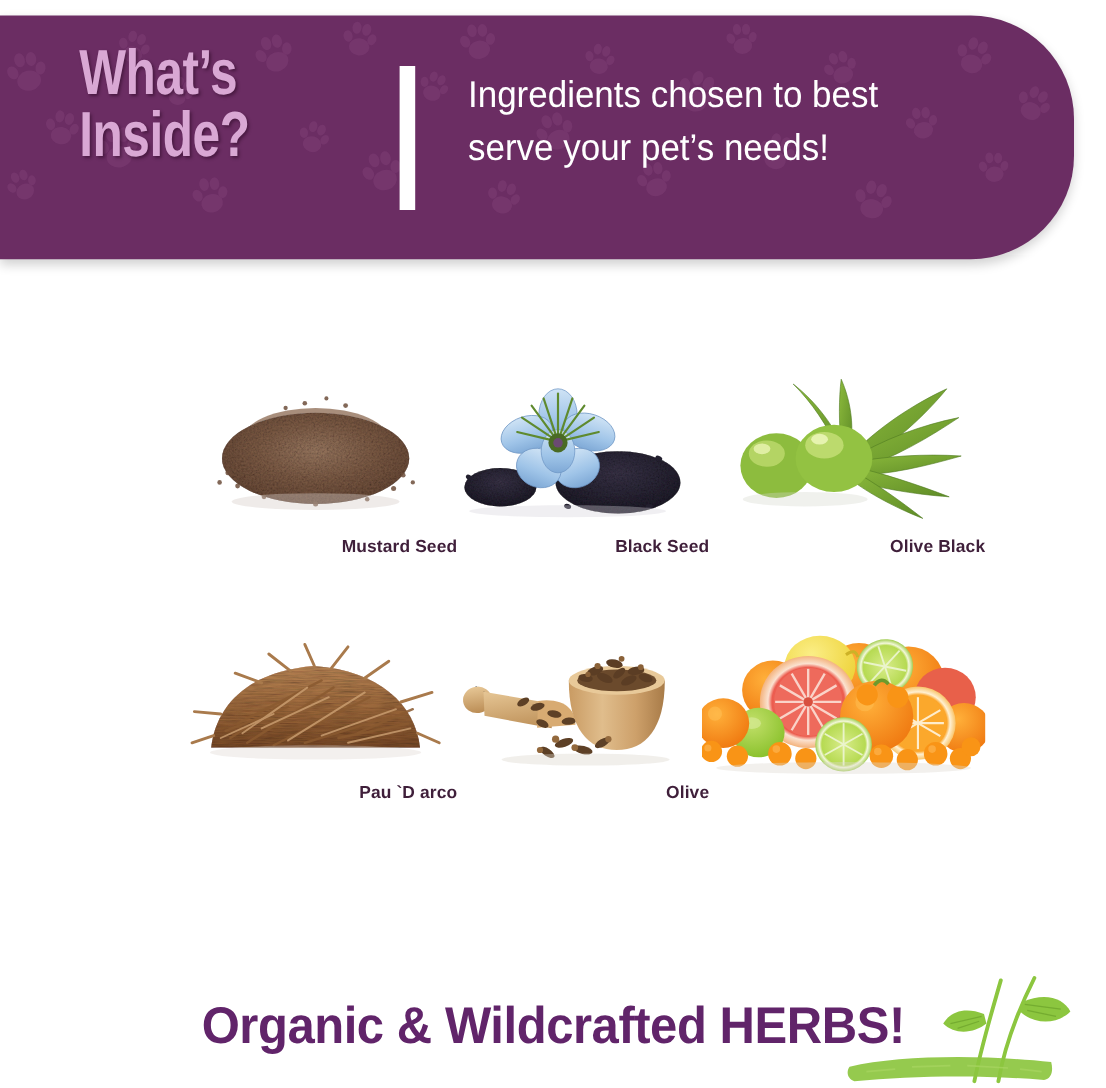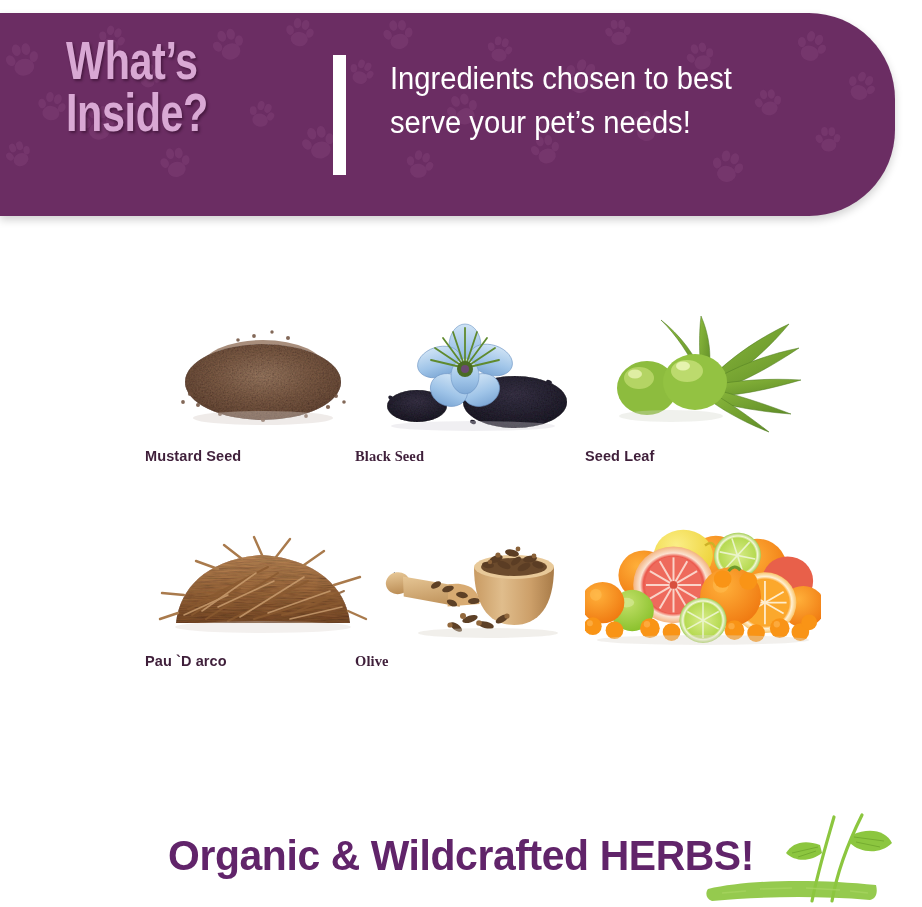--- a/index.html
+++ b/index.html
@@ -77,24 +77,24 @@
     width: 700px;
     height: 420px;
   }
   .row {
     position: relative;
     height: 205px;
   }
   .cell {
     position: absolute;
     width: 236px;
-    text-align: left;
+    text-align: right;
   }
   .cell-0 { left: 15px; }
-  .cell-1 { left: 225px; font-family: Liberation Serif, serif; }
+  .cell-1 { left: 225px; }
   .cell-2 { left: 455px; }
   .thumb {
     height: 140px;
     display: flex;
     align-items: flex-end;
     justify-content: center;
   }
   .caption {
     margin-top: 8px;
     color: #3f1f3a;
@@ -329,21 +329,21 @@
           <ellipse cx="44" cy="78" rx="30" ry="27" fill="#8dbc3e"></ellipse>
           <ellipse cx="44" cy="78" rx="30" ry="27" fill="none"></ellipse>
           <ellipse cx="36" cy="68" rx="15" ry="11" fill="#c2dc72" opacity="0.75"></ellipse>
           <ellipse cx="32" cy="64" rx="7" ry="4.5" fill="#e6f2ae" opacity="0.85"></ellipse>
           <ellipse cx="92" cy="72" rx="32" ry="28" fill="#93c242"></ellipse>
           <ellipse cx="84" cy="61" rx="16" ry="11" fill="#c8e07a" opacity="0.78"></ellipse>
           <ellipse cx="80" cy="56" rx="7" ry="4.5" fill="#eaf5b6" opacity="0.9"></ellipse>
           <ellipse cx="68" cy="106" rx="52" ry="6" fill="#d4d8cc" opacity="0.35"></ellipse>
         </svg>
       </div>
-      <div class="caption">Seed Leaf</div>
+      <div class="caption">Olive Black</div>
     </div>
   </div>
 
   <div class="row">
 
     <div class="cell cell-0">
       <div class="thumb">
         <svg width="210" height="130" viewBox="0 0 210 130" aria-hidden="true">
           <defs>
             <linearGradient id="bark" x1="0" y1="0" x2="0" y2="1">

